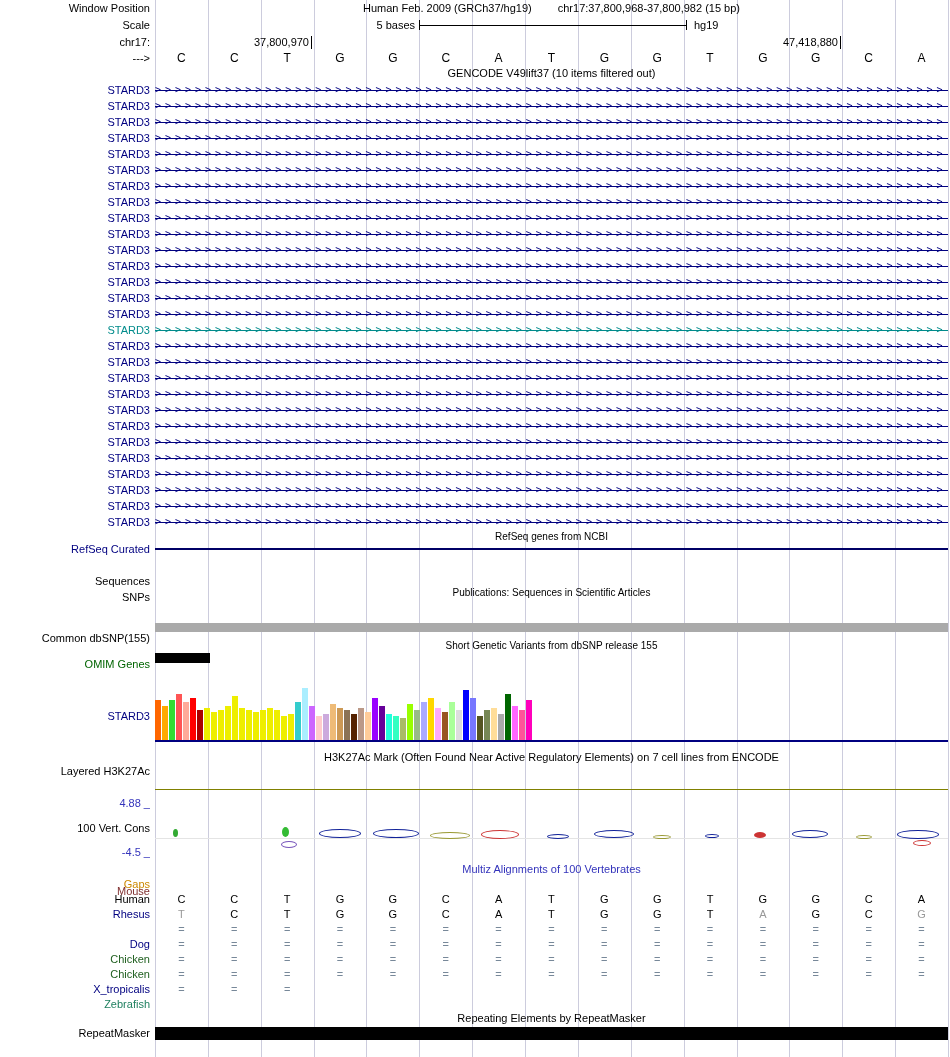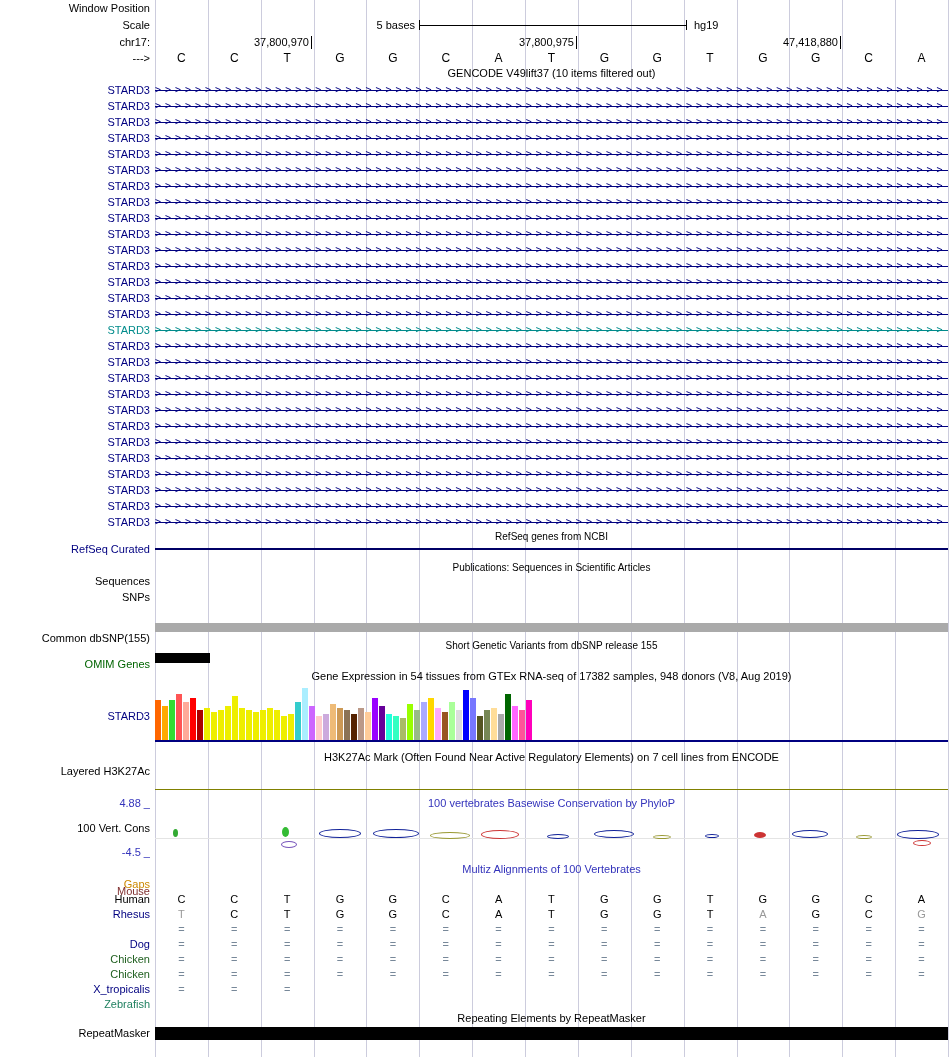--- a/index.html
+++ b/index.html
@@ -36,51 +36,53 @@
   .mark{position:absolute;border-radius:50%;}
   .bar{position:absolute;}
 </style>
 </head>
 <body>
 
 <div id="page">
   <div class="grid"></div>
 
   <div class="lbl" style="top:2px">Window Position</div>
+  <div id="asm-row">
+    <span>Human Feb. 2009 (GRCh37/hg19)</span>
+    <span>chr17:37,800,968-37,800,982 (15 bp)</span>
+  </div>
 
   <div class="lbl" style="top:19px">Scale</div>
   <div style="position:absolute;left:255px;top:19px;width:160px;text-align:right">5 bases</div>
   <div id="scalebar"></div>
   <div style="position:absolute;left:694px;top:19px">hg19</div>
 
   <div class="lbl" style="top:36px">chr17:</div>
   <div class="coord" id="coord1">37,800,970</div>
-  <div class="coord" id="coord2">37,800,975</div>
   <div class="coord" id="coord3">47,418,880</div>
 
   <div class="lbl" style="top:52px">---&gt;</div>
 
   <div class="ctitle" style="top:67px">GENCODE V49lift37 (10 items filtered out)</div>
 
   <div class="ctitle small" style="top:530px">RefSeq genes from NCBI</div>
   <div class="lbl" style="top:543px;color:#000080">RefSeq Curated</div>
   <div class="bar" style="left:155px;top:548px;width:793px;height:2px;background:#000066"></div>
 
-  <div class="ctitle small" style="top:561px">Publications: Sequences in Scientific Articles</div>
+  <div class="ctitle small" style="top:586px">Publications: Sequences in Scientific Articles</div>
   <div class="lbl" style="top:575px">Sequences</div>
   <div class="lbl" style="top:591px">SNPs</div>
 
   <div class="lbl" style="top:658px;color:#006400">OMIM Genes</div>
   <div class="bar" style="left:155px;top:623px;width:793px;height:9px;background:#AAAAAA"></div>
 
   <div class="ctitle small" style="top:639px">Short Genetic Variants from dbSNP release 155</div>
   <div class="lbl" style="top:632px">Common dbSNP(155)</div>
   <div class="bar" style="left:155px;top:653px;width:55px;height:10px;background:#000"></div>
 
-  <div class="ctitle" style="top:670px">Gene Expression in 54 tissues from GTEx RNA-seq of 17382 samples, 948 donors (V8, Aug 2019)</div>
   <div class="lbl" style="top:710px;color:#000080">STARD3</div>
   <div id="gtex-bars">
       <i style="background: rgb(255, 102, 0); height: 40px;"></i>
       <i style="background: rgb(255, 170, 0); height: 34px;"></i>
       <i style="background: rgb(51, 221, 51); height: 40px;"></i>
       <i style="background: rgb(255, 85, 85); height: 46px;"></i>
       <i style="background: rgb(255, 170, 153); height: 38px;"></i>
       <i style="background: rgb(255, 0, 0); height: 42px;"></i>
       <i style="background: rgb(170, 0, 0); height: 30px;"></i>
       <i style="background: rgb(238, 238, 0); height: 32px;"></i>
@@ -130,21 +132,20 @@
       <i style="background: rgb(255, 102, 255); height: 34px;"></i>
       <i style="background: rgb(255, 85, 153); height: 30px;"></i>
       <i style="background: rgb(255, 0, 187); height: 40px;"></i>
     </div>
   <div class="bar" style="left:155px;top:740px;width:793px;height:2px;background:#000080"></div>
 
   <div class="ctitle" style="top:751px">H3K27Ac Mark (Often Found Near Active Regulatory Elements) on 7 cell lines from ENCODE</div>
   <div class="lbl" style="top:765px">Layered H3K27Ac</div>
   <div class="bar" style="left:155px;top:789px;width:793px;height:1px;background:#808000"></div>
 
-  <div class="ctitle" style="top:797px;color:#3333BB">100 vertebrates Basewise Conservation by PhyloP</div>
   <div class="lbl" style="top:797px;color:#3333BB">4.88 _</div>
   <div class="lbl" style="top:822px">100 Vert. Cons</div>
   <div class="lbl" style="top:846px;color:#3333BB">-4.5 _</div>
   <div id="cons-area">
       <div class="base"></div>
       <div class="mark" style="left: 17.5px; top: 17px; width: 5px; height: 8px; background: rgb(51, 170, 51);"></div>
       <div class="mark" style="left: 126.5px; top: 15px; width: 7px; height: 10px; background: rgb(51, 187, 51);"></div>
       <div class="mark" style="left: 126px; top: 28.5px; width: 16px; height: 7px; border: 1px solid rgb(119, 85, 187);"></div>
       <div class="mark" style="left: 164px; top: 16.5px; width: 42px; height: 9px; border: 1px solid rgb(17, 34, 153);"></div>
       <div class="mark" style="left: 218px; top: 16.5px; width: 46px; height: 9px; border: 1px solid rgb(17, 34, 153);"></div>

